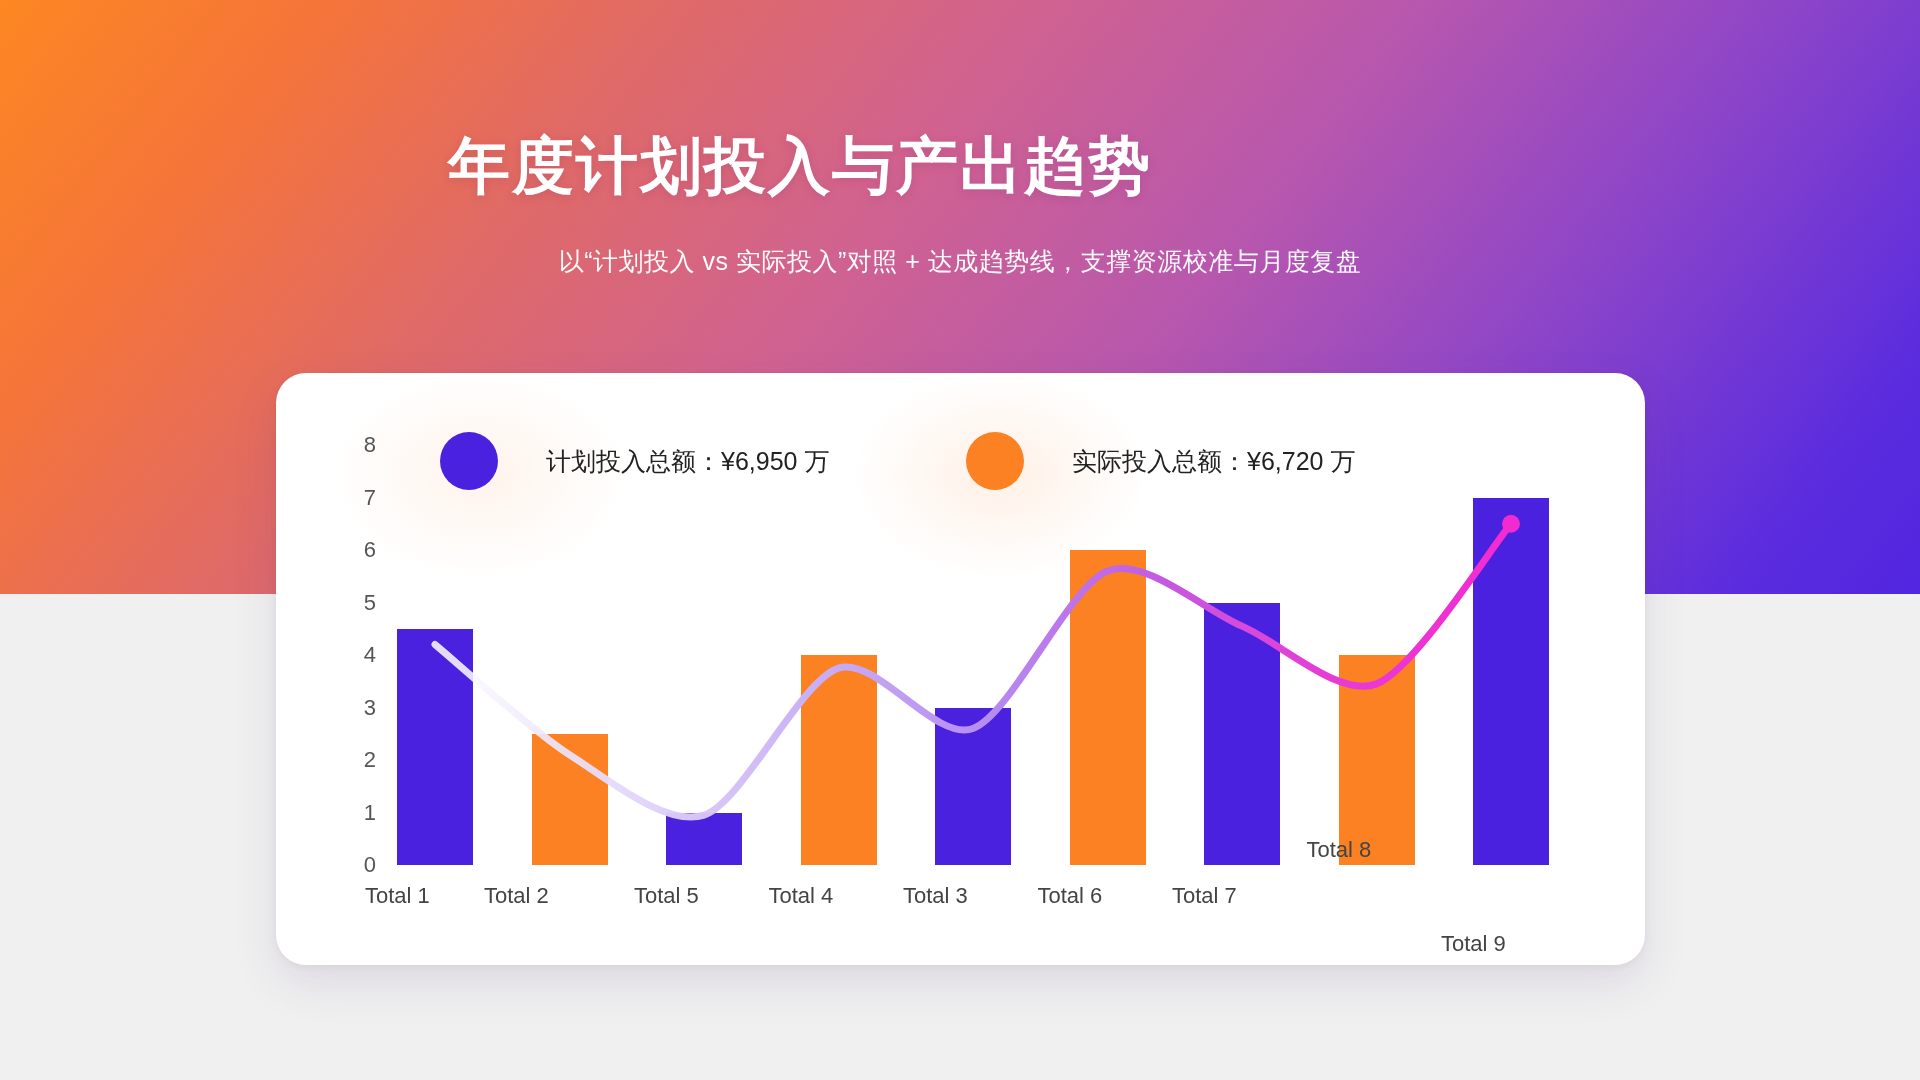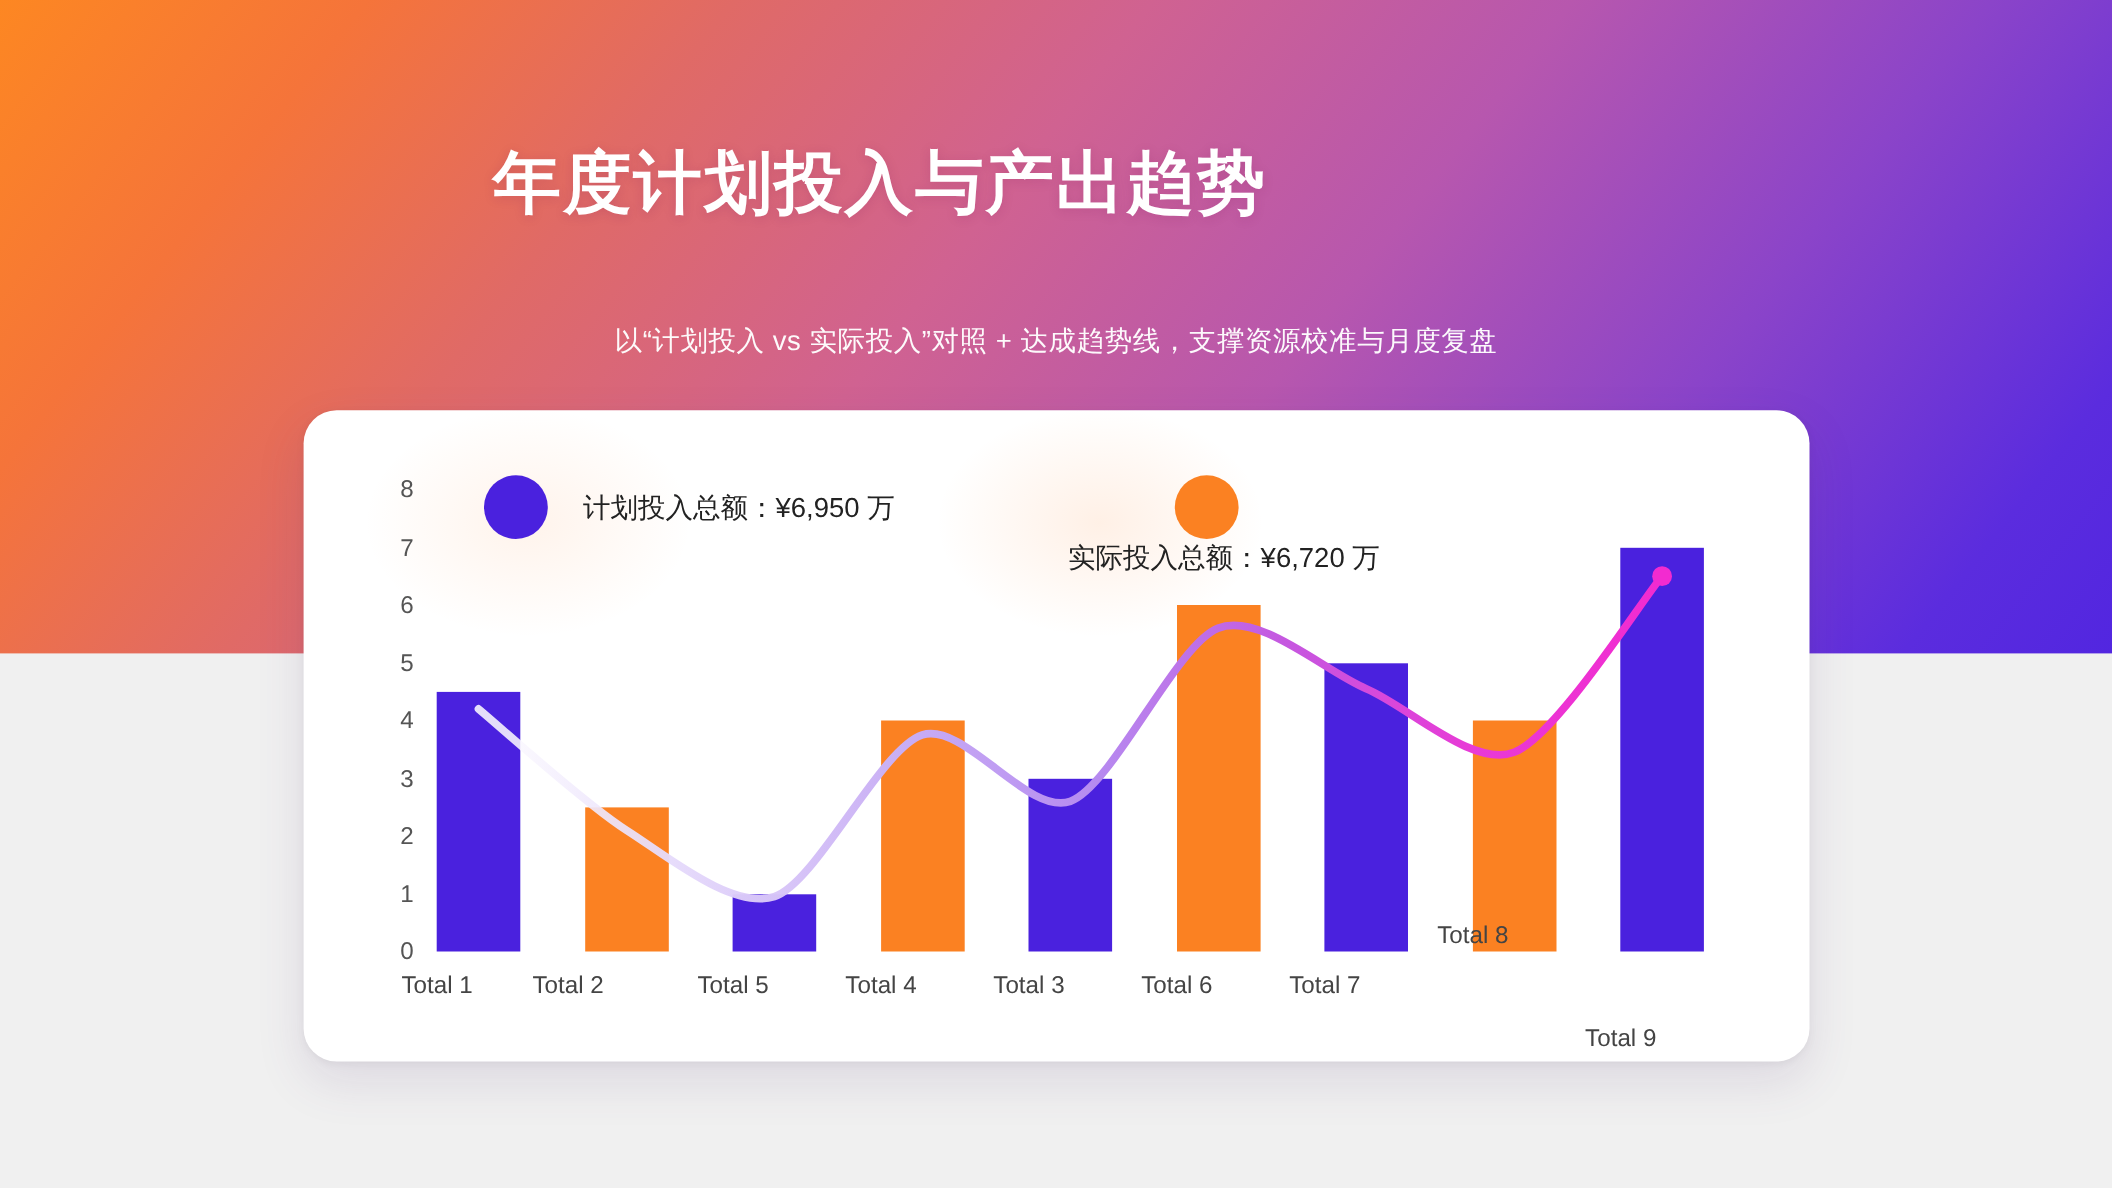--- a/index.html
+++ b/index.html
@@ -22,44 +22,43 @@
     font-size:62px; font-weight:bold; color:#ffffff;
     letter-spacing:2px;
     text-shadow:0 2px 10px rgba(120,30,90,0.18);
   }
   .hero-sub {
     position:absolute; left:0; top:245px; width:1920px;
     text-align:center;
     font-size:25px; font-weight:400; color:#ffffff;
     letter-spacing:0.5px;
     opacity:0.97;
-    margin-top:48px;
   }
 
   
   .card {
     position:absolute; left:276px; top:373px; width:1369px; height:592px;
     background:#ffffff; border-radius:30px;
     box-shadow:0 18px 44px rgba(90,60,120,0.13), 0 2px 8px rgba(0,0,0,0.05);
   }
 
   
   .glow { position:absolute; border-radius:50%; pointer-events:none; }
   .glow-a { left:330px; top:370px; width:300px; height:210px;
             background:radial-gradient(ellipse at center, rgba(255,140,60,0.10) 0%, rgba(255,255,255,0) 70%); }
   .glow-b { left:850px; top:370px; width:300px; height:210px;
             background:radial-gradient(ellipse at center, rgba(255,140,60,0.13) 0%, rgba(255,255,255,0) 70%); }
 
   
   .legend { position:absolute; left:0; top:0; }
   .legend-item { position:absolute; display:flex; align-items:center; }
   .legend-dot { width:58px; height:58px; border-radius:50%; flex:0 0 auto; }
-  .legend-label { margin-left:32px; font-size:25px; color:#222222; white-space:nowrap; }
+  .legend-label { margin-left:48px; font-size:25px; color:#222222; white-space:nowrap; }
   .leg1 { left:440px; top:432px; }
-  .leg2 { left:939px; top:432px;flex-direction:column; }
+  .leg2 { left:966px; top:432px; }
 
   
   .plot { position:absolute; left:0; top:0; width:1369px; height:592px; }
   .ytick {
     position:absolute; width:46px; text-align:right;
     font-size:22px; color:#555555; line-height:22px;
   }
   .xtick {
     position:absolute; text-align:left;
     font-size:22px; color:#444444; line-height:22px;

